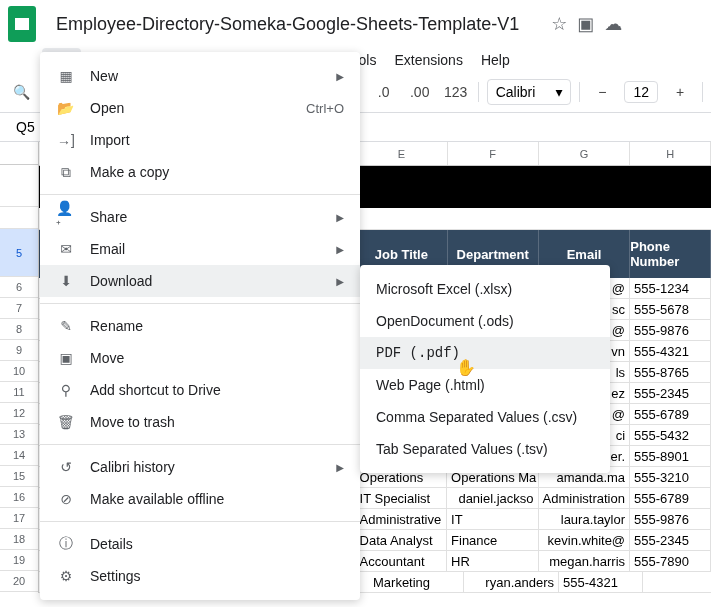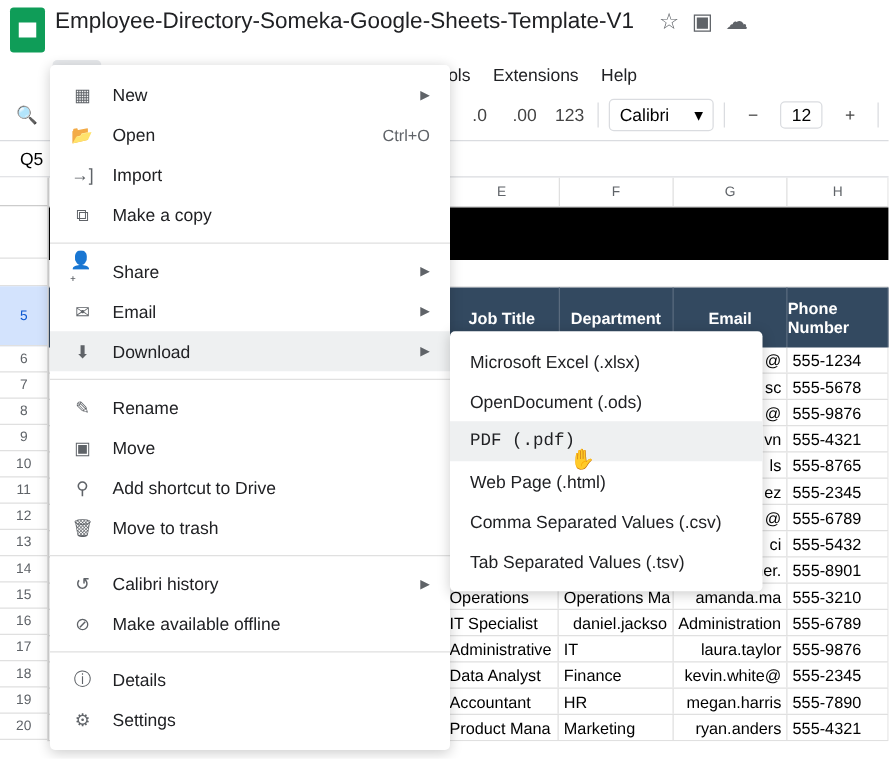--- a/index.html
+++ b/index.html
@@ -1,18 +1,18 @@
 <!DOCTYPE html>
 <html><head>
 <meta charset="utf-8">
 <style>
 * { margin: 0; padding: 0; box-sizing: border-box; font-family: Arial, sans-serif; }
 body { background: #fff; width: 711px; height: 607px; overflow: hidden; position: relative; }
 
-.header { display: flex; align-items: flex-start; padding: 6px 8px; gap: 8px; }
+.header { display: flex; align-items: center; padding: 6px 8px; gap: 20px; }
 .sheets-logo { width: 28px; height: 36px; background: #0f9d58; border-radius: 3px; display: flex; align-items: center; justify-content: center; position: relative; }
 .sheets-logo::before { content: ''; width: 14px; height: 12px; background: white; display: block; }
 .doc-title { font-size: 18px; color: #202124; white-space: nowrap; }
 .doc-actions { display: flex; gap: 10px; margin-left: 12px; }
 .doc-icon { color: #5f6368; font-size: 18px; }
 
 .menubar { display: flex; gap: 2px; padding: 0 42px; font-size: 14px; color: #202124; }
 .menubar-item { padding: 4px 8px; border-radius: 4px; cursor: pointer; }
 .menubar-item.active { background: #e8eaed; }
 
@@ -245,21 +245,20 @@
           </div>
           <div class="data-row">
             <div style="width:330px"></div>
     <div class="data-cell" style="width:95px">Accountant</div>
     <div class="data-cell" style="width:95px">HR</div>
     <div class="data-cell" style="width:95px;justify-content:flex-end">megan.harris</div>
     <div class="data-cell" style="width:84px">555-7890</div>
           </div>
           <div class="data-row">
             <div style="width:330px"></div>
-    <div class="data-cell" style="width:95px">Product Mana</div>
     <div class="data-cell" style="width:95px">Marketing</div>
     <div class="data-cell" style="width:95px;justify-content:flex-end">ryan.anders</div>
     <div class="data-cell" style="width:84px">555-4321</div>
           </div>
         </div>
     </div>
   </div>
 </div>
 
 <div class="dropdown">

